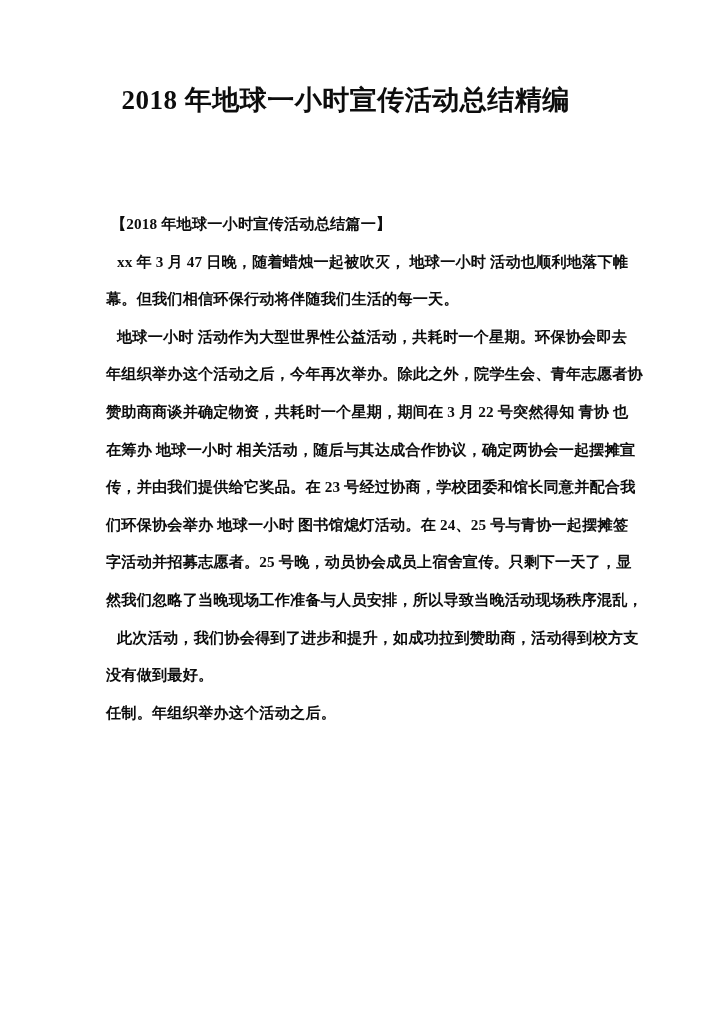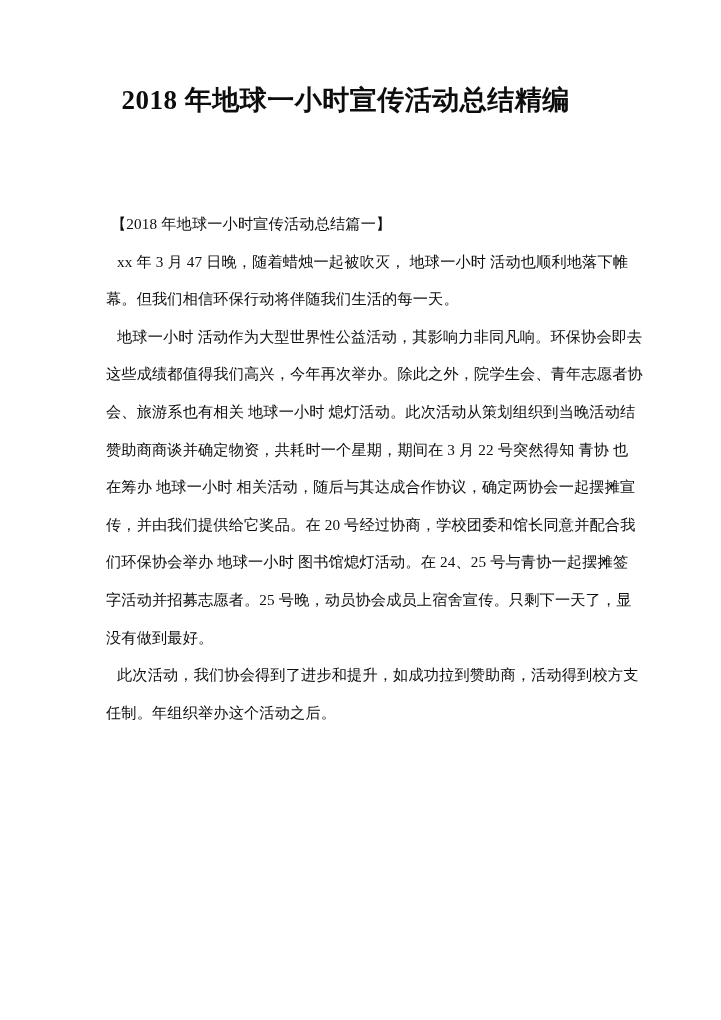--- a/index.html
+++ b/index.html
@@ -40,20 +40,21 @@
     left: 106px;
     width: 506px;
   }
 
   .line {
     height: 37.6px;
     line-height: 37.6px;
     font-size: 15.2px;
     letter-spacing: 0.15px;
     white-space: nowrap;
+    font-weight: bold;
   }
 
   .line.indent {
     padding-left: 11px;
   }
 
   .line.indent2 {
     padding-left: 5px;
   }
 </style>
@@ -65,41 +66,41 @@
   <div class="doc-title">2018 年地球一小时宣传活动总结精编</div>
 
   <div class="body-block">
 
     <div class="line indent2">【2018 年地球一小时宣传活动总结篇一】</div>
 
     <div class="line indent">xx 年 3 月 47 日晚，随着蜡烛一起被吹灭， 地球一小时 活动也顺利地落下帷</div>
 
     <div class="line">幕。但我们相信环保行动将伴随我们生活的每一天。</div>
 
-    <div class="line indent">地球一小时 活动作为大型世界性公益活动，其影响力非同凡响。环保协会即去</div>
+    <div class="line indent">地球一小时 活动作为大型世界性公益活动，共耗时一个星期。环保协会即去</div>
 
-    <div class="line">这些成绩都值得我们高兴，今年再次举办。除此之外，院学生会、青年志愿者协</div>
+    <div class="line">年组织举办这个活动之后，今年再次举办。除此之外，院学生会、青年志愿者协</div>
 
-    <div class="line">会、旅游系也有相关 地球一小时 熄灯活动。此次活动从策划组织到当晚活动结</div>
 
 
     <div class="line">赞助商商谈并确定物资，共耗时一个星期，期间在 3 月 22 号突然得知 青协 也</div>
 
     <div class="line">在筹办 地球一小时 相关活动，随后与其达成合作协议，确定两协会一起摆摊宣</div>
 
-    <div class="line">传，并由我们提供给它奖品。在 20 号经过协商，学校团委和馆长同意并配合我</div>
+    <div class="line">传，并由我们提供给它奖品。在 23 号经过协商，学校团委和馆长同意并配合我</div>
 
     <div class="line">们环保协会举办 地球一小时 图书馆熄灯活动。在 24、25 号与青协一起摆摊签</div>
 
     <div class="line">字活动并招募志愿者。25 号晚，动员协会成员上宿舍宣传。只剩下一天了，显</div>
 
+    <div class="line">然我们忽略了当晚现场工作准备与人员安排，所以导致当晚活动现场秩序混乱，</div>
+
+    <div class="line indent">此次活动，我们协会得到了进步和提升，如成功拉到赞助商，活动得到校方支</div>
 
     <div class="line">没有做到最好。</div>
-
-    <div class="line indent">此次活动，我们协会得到了进步和提升，如成功拉到赞助商，活动得到校方支</div>
 
 
     <div class="line">任制。年组织举办这个活动之后。</div>
 
 
 
   </div>
 </div>
 
 </body></html>

